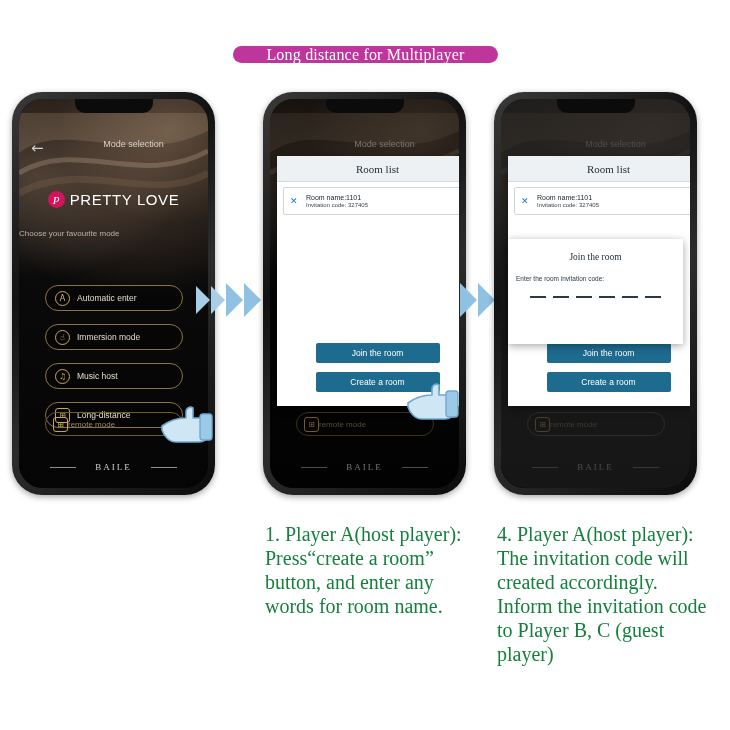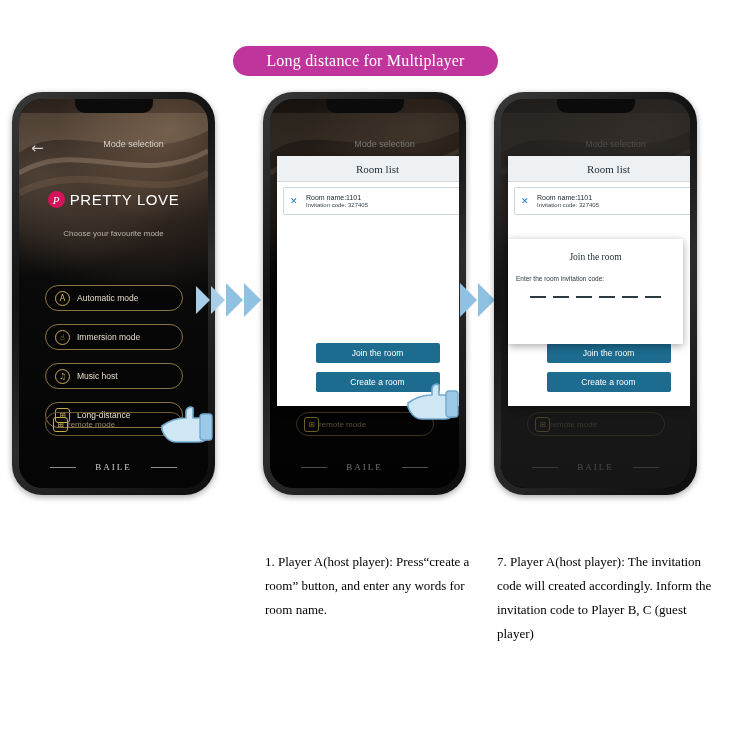--- a/index.html
+++ b/index.html
@@ -8,21 +8,21 @@
     background: #ffffff;
     font-family: "Liberation Serif", serif;
     overflow: hidden;
   }
   .page { position: relative; width: 730px; height: 730px; background: #fff; }
 
   
   .banner {
     position: absolute;
     left: 233px; top: 46px;
-    width: 265px; height: 30px;
+    width: 265px; height: 17px;
     background: #c0359b;
     border-radius: 15px;
     display: flex; align-items: center; justify-content: center;
   }
   .banner-text {
     color: #ffffff;
     font-size: 16px;
     font-family: "Liberation Serif", serif;
     letter-spacing: .2px;
     white-space: nowrap;
@@ -93,21 +93,21 @@
     display: flex; align-items: center; justify-content: center;
     font-family: "Liberation Serif", serif;
   }
   .brand-name {
     color: #ffffff; font-size: 15px; font-weight: normal;
     letter-spacing: .6px;
     font-family: "Liberation Sans", sans-serif;
   }
   .tagline {
     position: absolute; top: 130px; left: 0; width: 100%;
-    text-align: center; color: #b8b2ab; font-size: 8px;
+    text-align: left; color: #b8b2ab; font-size: 8px;
     font-family: "Liberation Sans", sans-serif; z-index: 12;
   }
 
   .mode-list {
     position: absolute; left: 26px; top: 186px; width: 138px; z-index: 12;
   }
   .mode-btn {
     position: relative;
     height: 26px; margin-bottom: 13px;
     border: 1px solid #8a7344;
@@ -236,24 +236,23 @@
   .chev.big { border-top-width: 17px; border-bottom-width: 17px; border-left-width: 17px; border-left-color: #8fc2e2; }
 
   
   .hand { position: absolute; z-index: 30; }
   #hand1 { left: 160px; top: 400px; }
   #hand2 { left: 406px; top: 377px; }
 
   
   .caption {
     position: absolute;
-    font-size: 13px; line-height: 24px;
-    color: #000000;
-    font-family: "Liberation Serif", serif;
-    margin-top: 28px;
+    font-size: 20px; line-height: 24px;
+    color: #15803d;
+    font-family: "Liberation Serif", serif;
   }
   #caption1 { left: 265px; top: 522px; width: 210px; }
   #caption2 { left: 497px; top: 522px; width: 218px; }
 </style>
 </head>
 <body>
 
 <div class="page">
 
   <div class="banner">
@@ -274,21 +273,21 @@
 
       <div class="brand">
         <span class="brand-mark">P</span>
         <span class="brand-name">PRETTY LOVE</span>
       </div>
       <div class="tagline">Choose your favourite mode</div>
 
       <div class="mode-list">
         <div class="mode-btn">
           <span class="mode-icon">A</span>
-          <span class="mode-label">Automatic mode</span>
+          <span class="mode-label">Automatic enter</span>
         </div>
         <div class="mode-btn">
           <span class="mode-icon">☝</span>
           <span class="mode-label">Immersion mode</span>
         </div>
         <div class="mode-btn">
           <span class="mode-icon">♫</span>
           <span class="mode-label">Music host</span>
         </div>
         <div class="mode-btn">
@@ -429,15 +428,15 @@
           <span class="code-slot"></span>
           <span class="code-slot"></span>
           <span class="code-slot"></span>
           <span class="code-slot"></span>
         </div>
       </div>
     </div>
   </div>
 
   <div class="caption" id="caption1">1. Player A(host player): Press“create a room” button, and enter any words for room name.</div>
-  <div class="caption" id="caption2">7. Player A(host player): The invitation code will created accordingly. Inform the invitation code to Player B, C (guest player)</div>
+  <div class="caption" id="caption2">4. Player A(host player): The invitation code will created accordingly. Inform the invitation code to Player B, C (guest player)</div>
 
 </div>
 
 </body></html>

